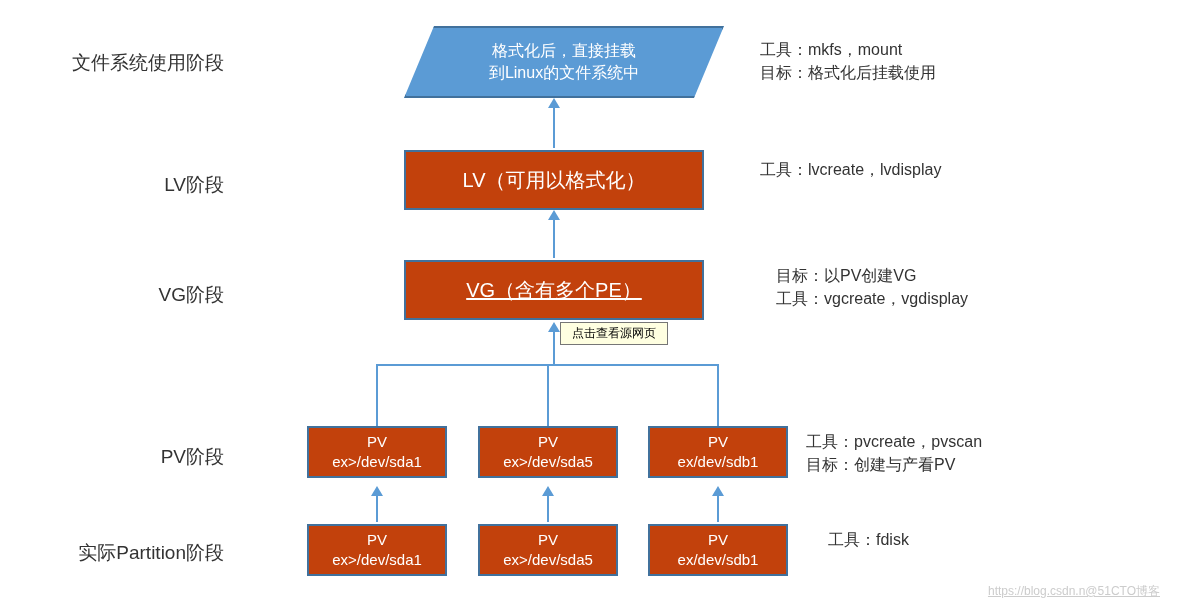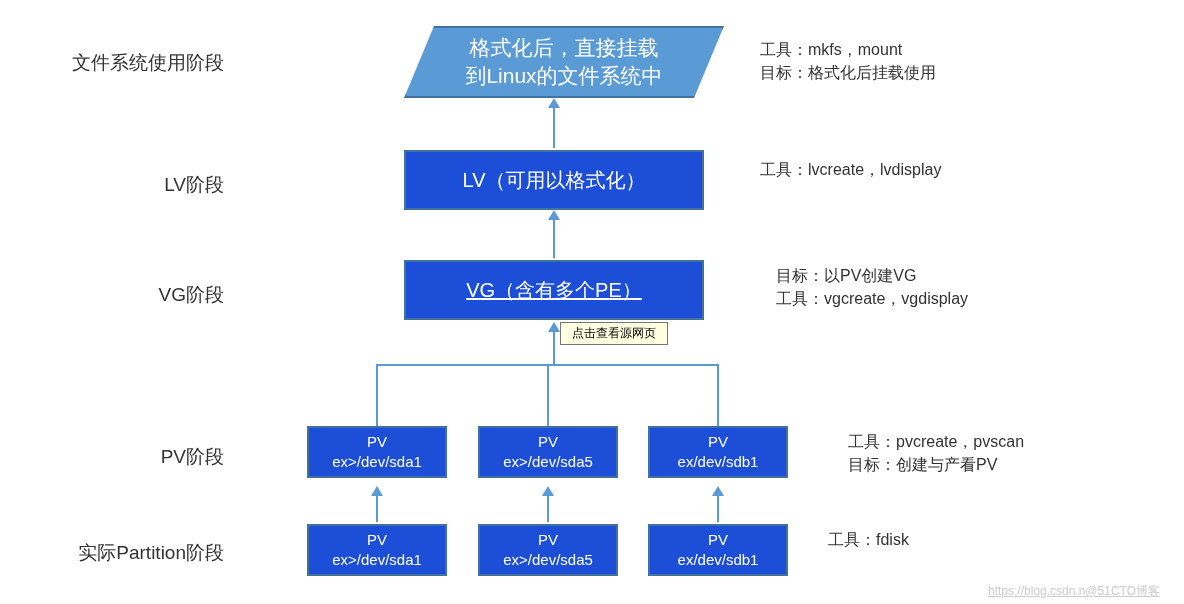--- a/index.html
+++ b/index.html
@@ -19,37 +19,37 @@
     width: 200px;
   }
   .desc {
     position: absolute;
     font-size: 16px;
     color: #333;
     line-height: 1.45;
   }
   .box {
     position: absolute;
-    background: #1d4ed8;
+    background: #c2410c;
     border: 2px solid #41719c;
     color: #fff;
     display: flex;
     flex-direction: column;
     align-items: center;
     justify-content: center;
     text-align: right;
   }
   .box.big { width: 300px; height: 60px; font-size: 20px; }
   .box.small { width: 140px; height: 52px; font-size: 15px; line-height: 1.35; }
   .para {
     position: absolute;
     width: 320px; height: 72px;
     background: #5b9bd5;
     color: #fff;
-    font-size: 21px;
+    font-size: 16px;
     line-height: 1.35;
     display: flex;
     align-items: center;
     justify-content: center;
     text-align: center;
     clip-path: polygon(30px 0, 100% 0, calc(100% - 30px) 100%, 0 100%);
   }
   .para::before {
     content: "";
     position: absolute;
@@ -113,21 +113,21 @@
   <div>工具：mkfs，mount</div>
   <div>目标：格式化后挂载使用</div>
 </div>
 <div class="desc" style="left:760px; top:158px;">
   <div>工具：lvcreate，lvdisplay</div>
 </div>
 <div class="desc" style="left:776px; top:264px;">
   <div>目标：以PV创建VG</div>
   <div>工具：vgcreate，vgdisplay</div>
 </div>
-<div class="desc" style="left:806px; top:430px;margin-left:42px;">
+<div class="desc" style="left:806px; top:430px;">
   <div>工具：pvcreate，pvscan</div>
   <div>目标：创建与产看PV</div>
 </div>
 <div class="desc" style="left:828px; top:528px;">
   <div>工具：fdisk</div>
 </div>
 
 <div class="para" style="left:404px; top:26px;">
   <div>
     <div>格式化后，直接挂载</div>

